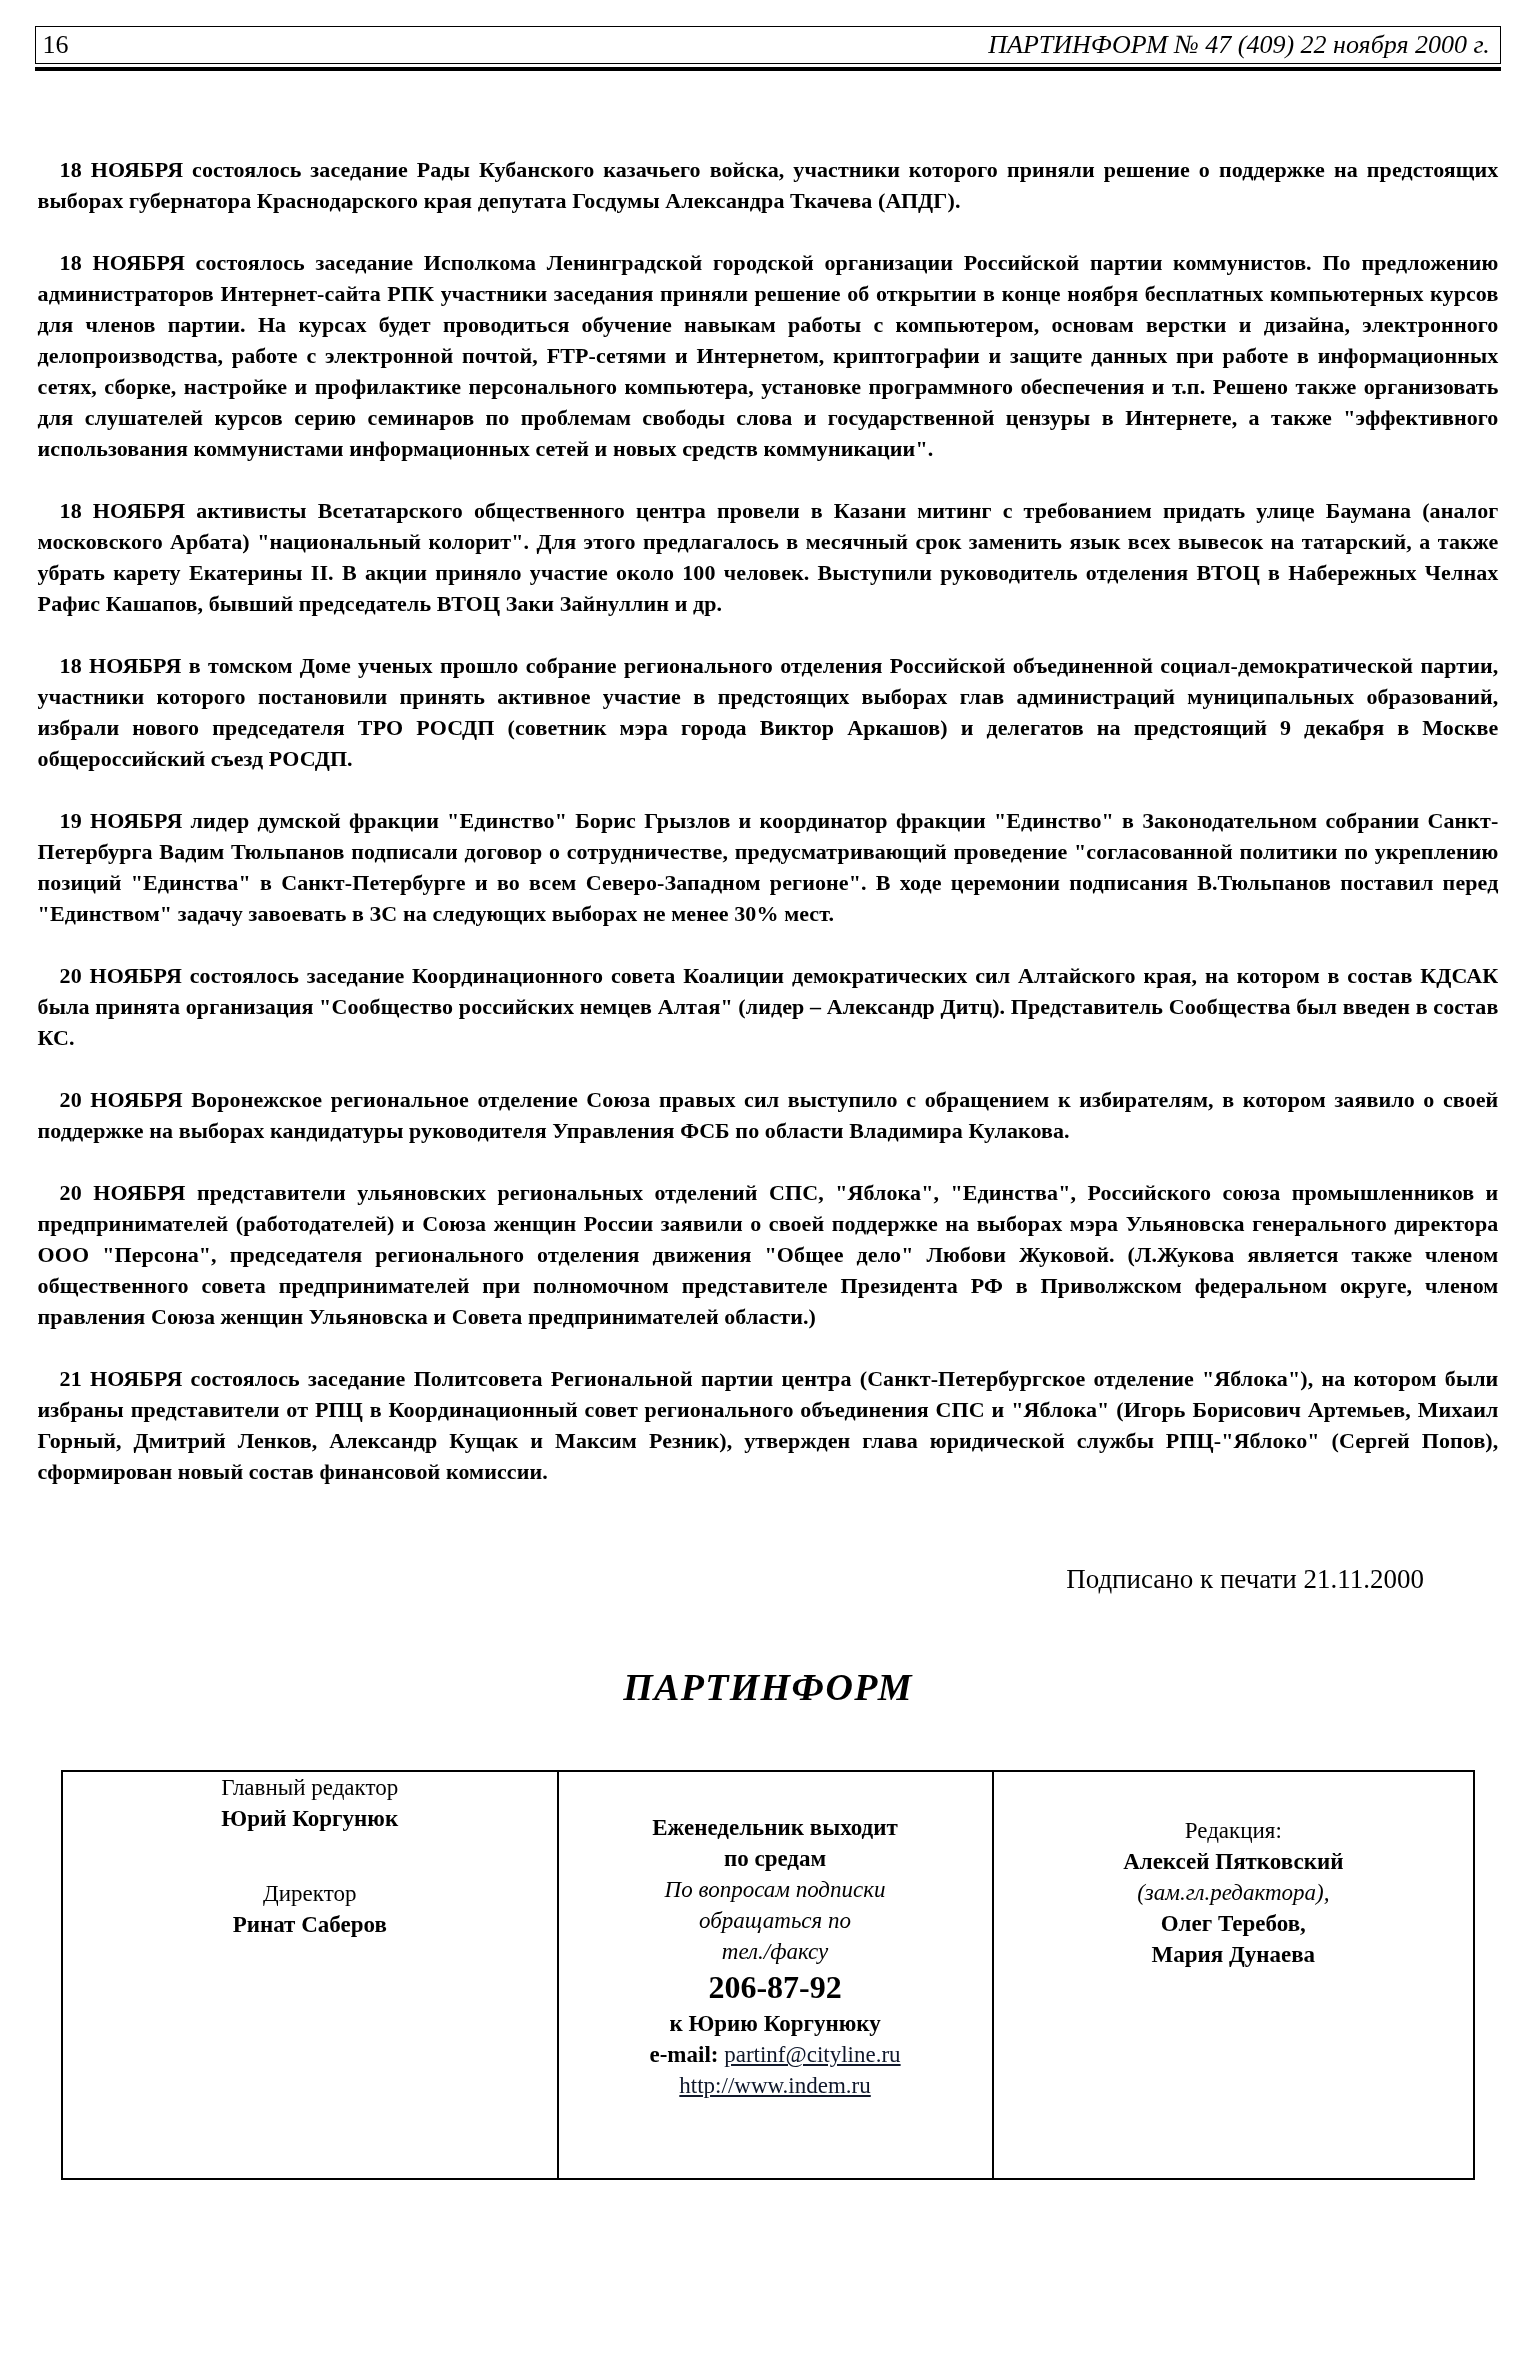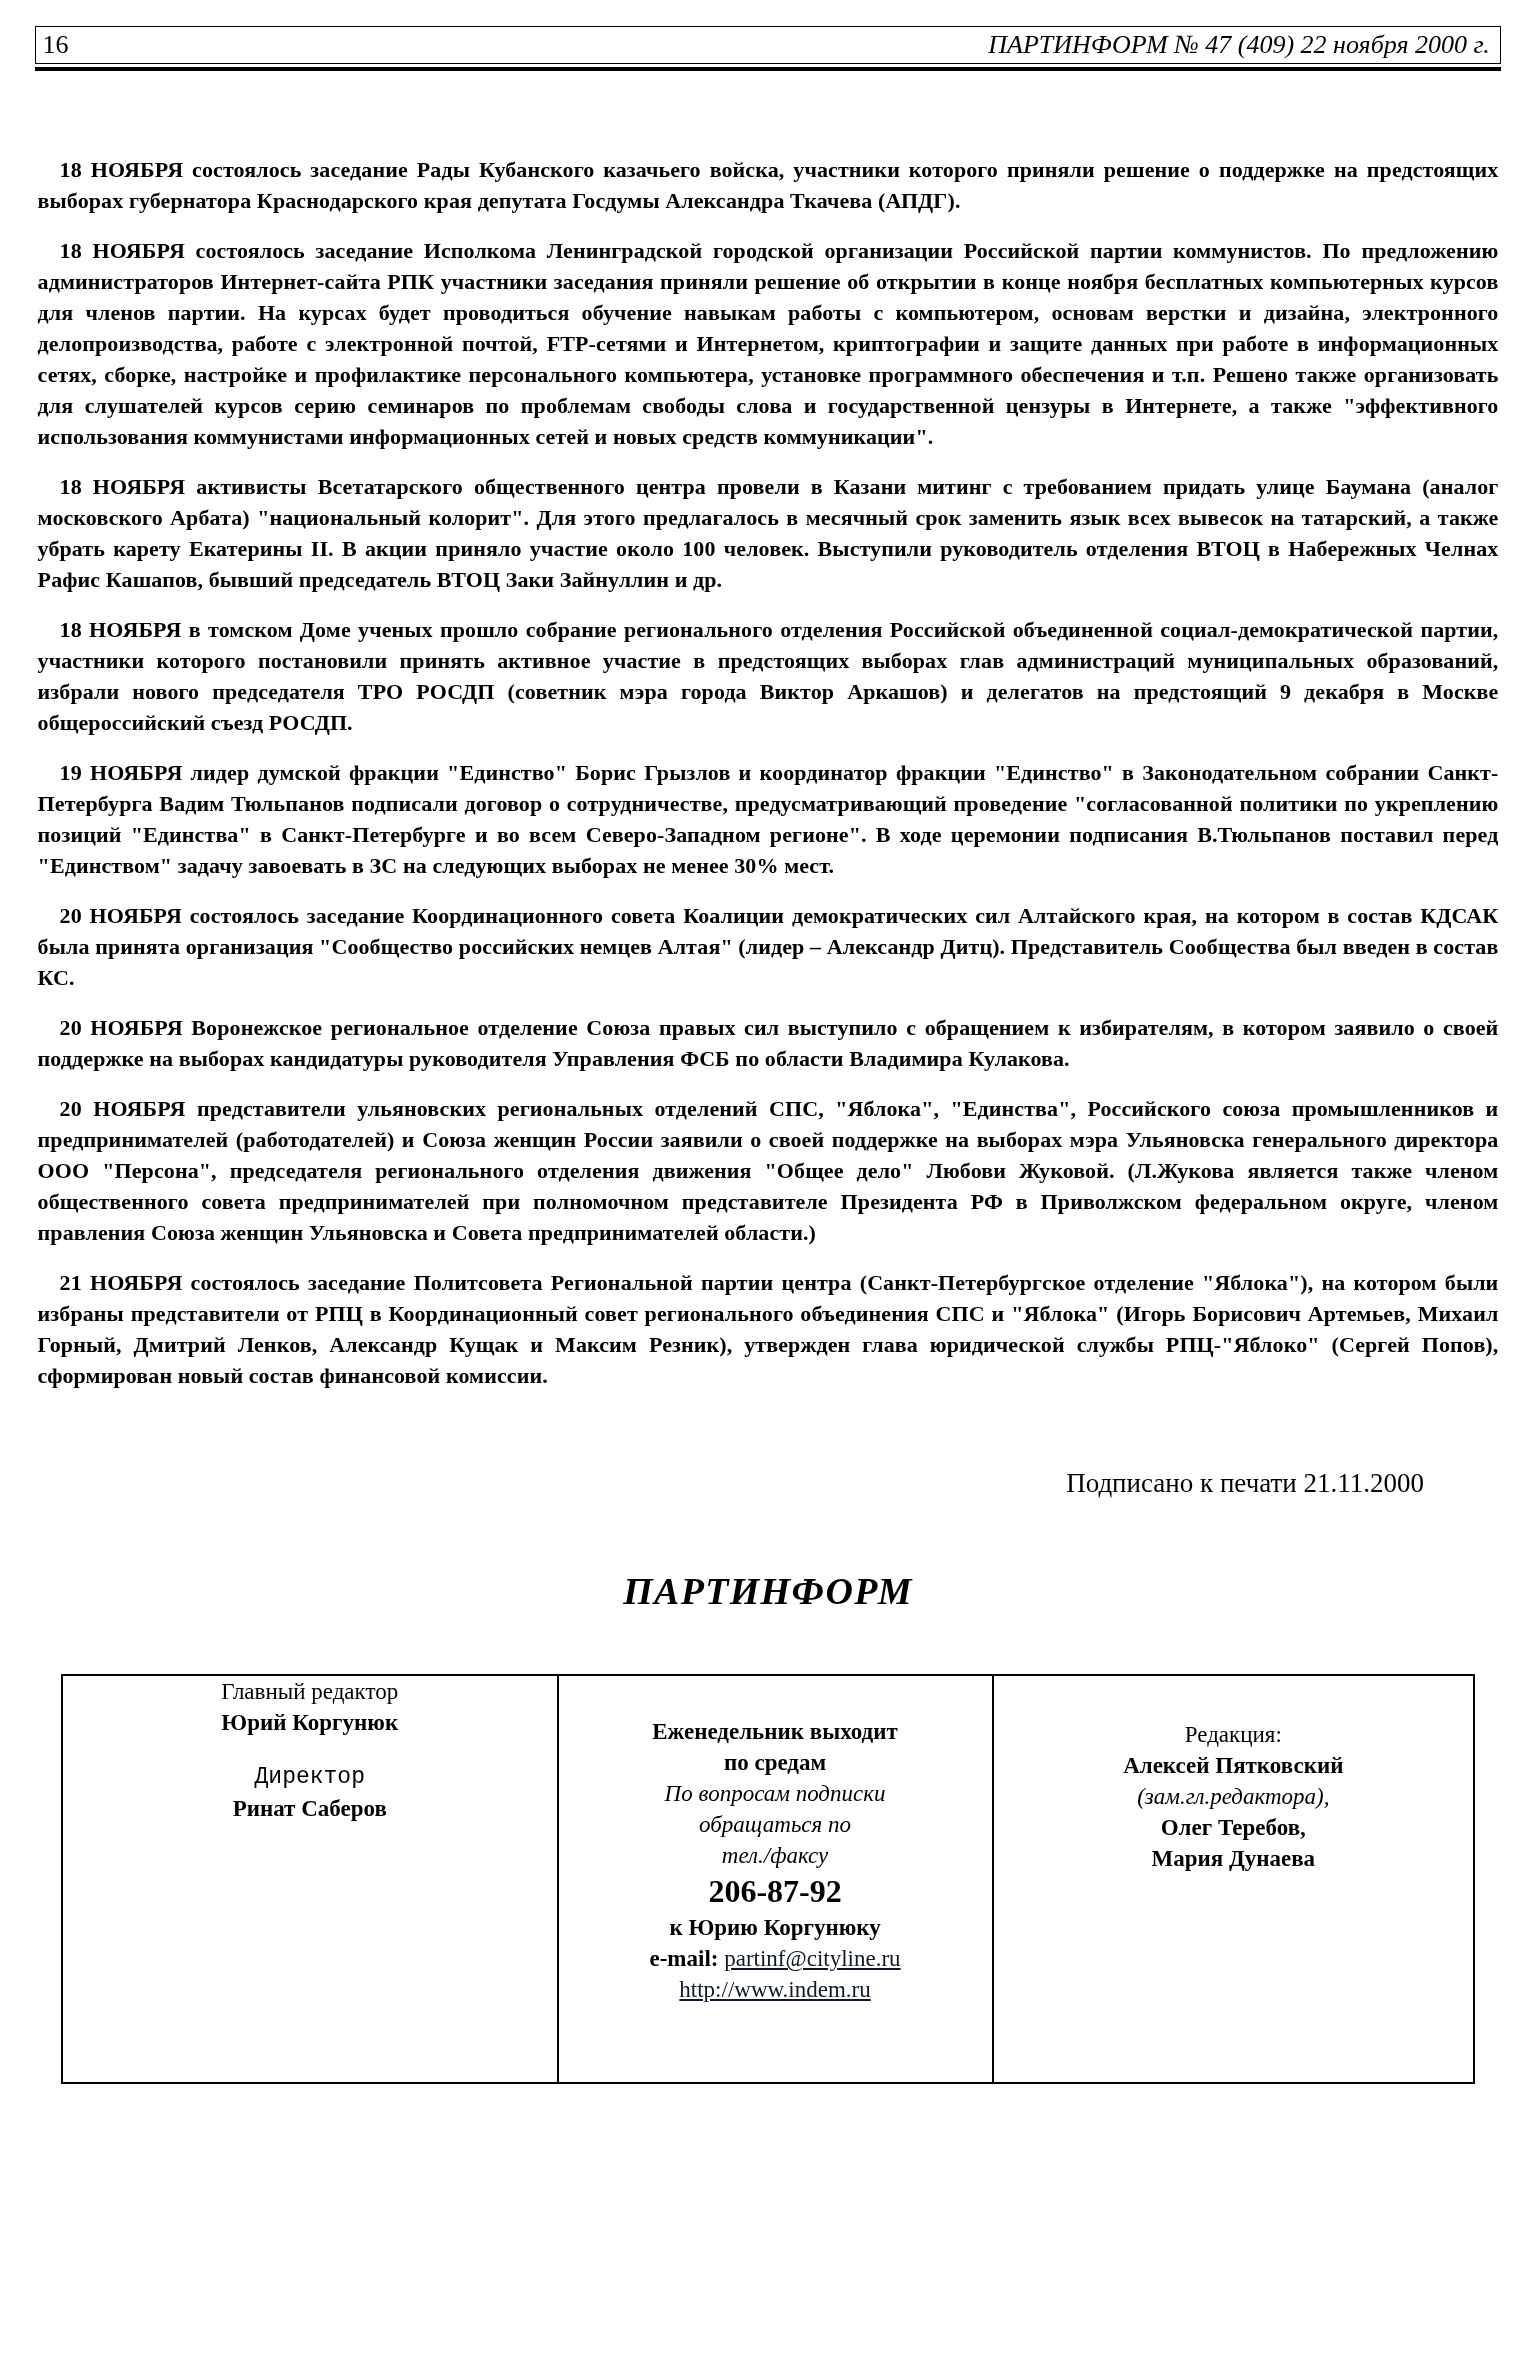--- a/index.html
+++ b/index.html
@@ -38,21 +38,21 @@
   .articles { margin-top: 83px; padding: 0 2.6px; }
   .articles p {
     margin: 0;
     font-weight: bold;
     font-size: 22px;
     line-height: 31px;
     text-align: justify;
     text-indent: 22px;
     letter-spacing: 0.1px;
   }
-  .articles p + p { margin-top: 19px; }
+  .articles p + p { margin-top: 31px; }
   
   .signoff {
     margin-top: 77px;
     text-align: right;
     padding-right: 77px;
     font-size: 27px;
   }
   
   .masthead {
     margin: 70px 0 0 0;
@@ -86,21 +86,21 @@
     padding-top: 40px;
   }
   .cell.right  { width: 34%; padding-top: 43px; }
   .b { font-weight: bold; }
   .i { font-style: italic; }
   .phone {
     font-weight: bold;
     font-size: 32px;
     line-height: 41px;
   }
-  .gap-above { margin-top: 24px; font-family: Liberation Mono, monospace; }
+  .gap-above { margin-top: 44px; }
   .link {
     color: #0f172a;
     text-decoration: underline;
     cursor: pointer;
   }
 </style>
 </head>
 <body>
 
 <div class="page">

